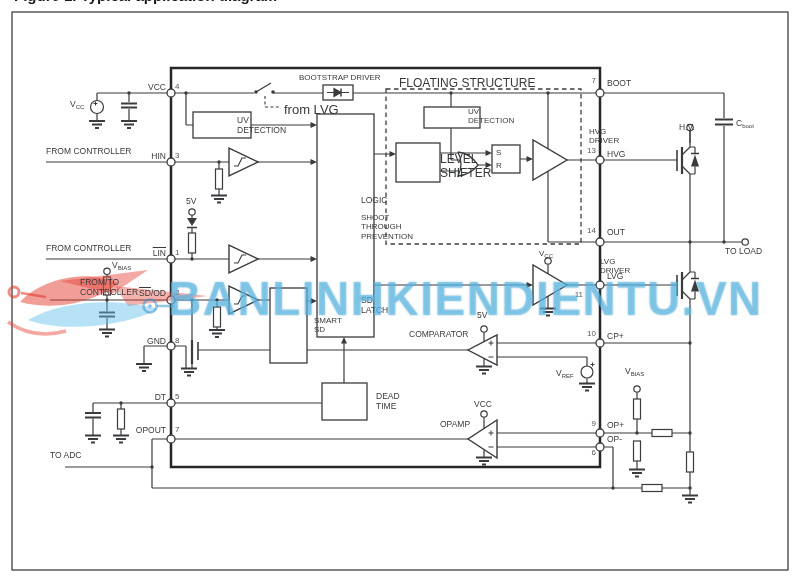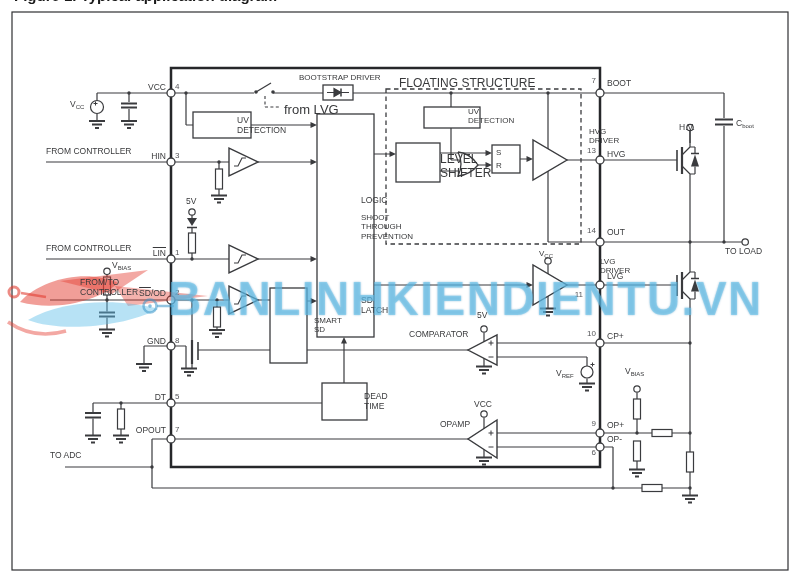--- a/index.html
+++ b/index.html
@@ -316,21 +316,21 @@
     <div class="lbl ctr" style="left:424px;top:108px;width:56px;font-size:8px;line-height:1.1">UV
 DETECTION</div>
     <div class="lbl ctr" style="left:317px;top:195px;width:37px">LOGIC</div>
     <div class="lbl ctr" style="left:317px;top:213px;width:48px;font-size:8px">SHOOT
 THROUGH
 PREVENTION</div>
     <div class="lbl ctr" style="left:317px;top:295px;width:57px">SD
 LATCH</div>
     <div class="lbl ctr" style="left:270px;top:316px;width:37px;font-size:8px">SMART
 SD</div>
-    <div class="lbl ctr" style="left:320px;top:391px;width:66px">DEAD
+    <div class="lbl ctr" style="left:332px;top:391px;width:66px">DEAD
 TIME</div>
     <div class="lbl ctr" style="left:396px;top:152px;width:20px;font-size:12px">LEVEL
 SHIFTER</div>
     <div class="lbl" style="left:496px;top:148px;font-size:8px">S</div>
     <div class="lbl" style="left:496px;top:161px;font-size:8px">R</div>
     <div class="lbl ctr" style="left:545px;top:127px;width:40px;font-size:8px">HVG
 DRIVER</div>
     <div class="lbl ctr" style="left:556px;top:257px;width:42px;font-size:8px">LVG
 DRIVER</div>
     <div class="lbl nowrap" style="left:539px;top:249px;font-size:8px"><span>V</span><sub>CC</sub></div>

